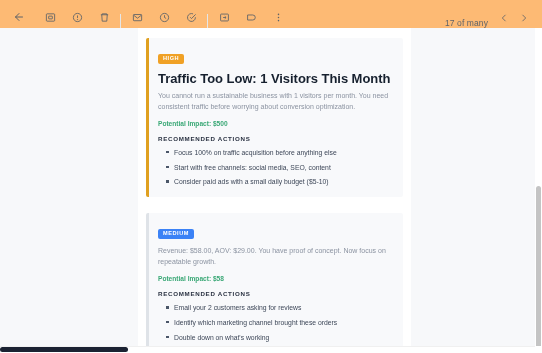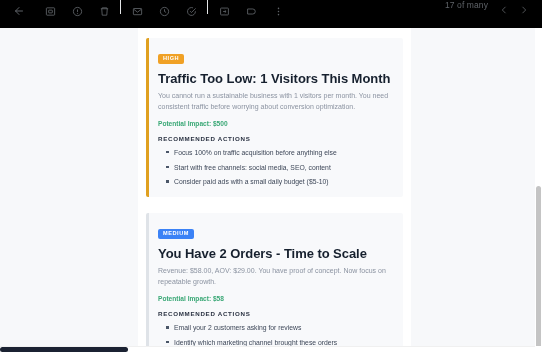--- a/index.html
+++ b/index.html
@@ -10,22 +10,22 @@
     font-family: "Liberation Sans", sans-serif;
     background: #ffffff;
   }
 
   
   .toolbar {
     position: absolute;
     top: 0; left: 0;
     width: 542px; height: 28px;
     display: flex;
-    align-items: flex-start;
-    background: #000000;
+    align-items: flex-end;
+    background: #fdba74;
     padding: 0 8px;
   }
   .tb-btn {
     width: 22px; height: 22px;
     display: flex; align-items: center; justify-content: center;
     border-radius: 50%;
     flex: 0 0 auto;
     cursor: pointer;
   }
   .tb-btn svg { display: block; }
@@ -304,21 +304,20 @@
         <div class="actions-head">RECOMMENDED ACTIONS</div>
         <ul class="actions">
           <li>Focus 100% on traffic acquisition before anything else</li>
           <li>Start with free channels: social media, SEO, content</li>
           <li>Consider paid ads with a small daily budget ($5-10)</li>
         </ul>
       </div>
 
       <div class="card medium">
         <span class="badge blue">MEDIUM</span>
-        <div class="card-title">You Have 2 Orders - Time to Scale</div>
         <div class="card-desc">Revenue: $58.00, AOV: $29.00. You have proof of concept. Now focus on repeatable growth.</div>
         <div class="impact">Potential Impact: $58</div>
         <div class="actions-head">RECOMMENDED ACTIONS</div>
         <ul class="actions">
           <li>Email your 2 customers asking for reviews</li>
           <li>Identify which marketing channel brought these orders</li>
           <li>Double down on what's working</li>
         </ul>
       </div>
 

